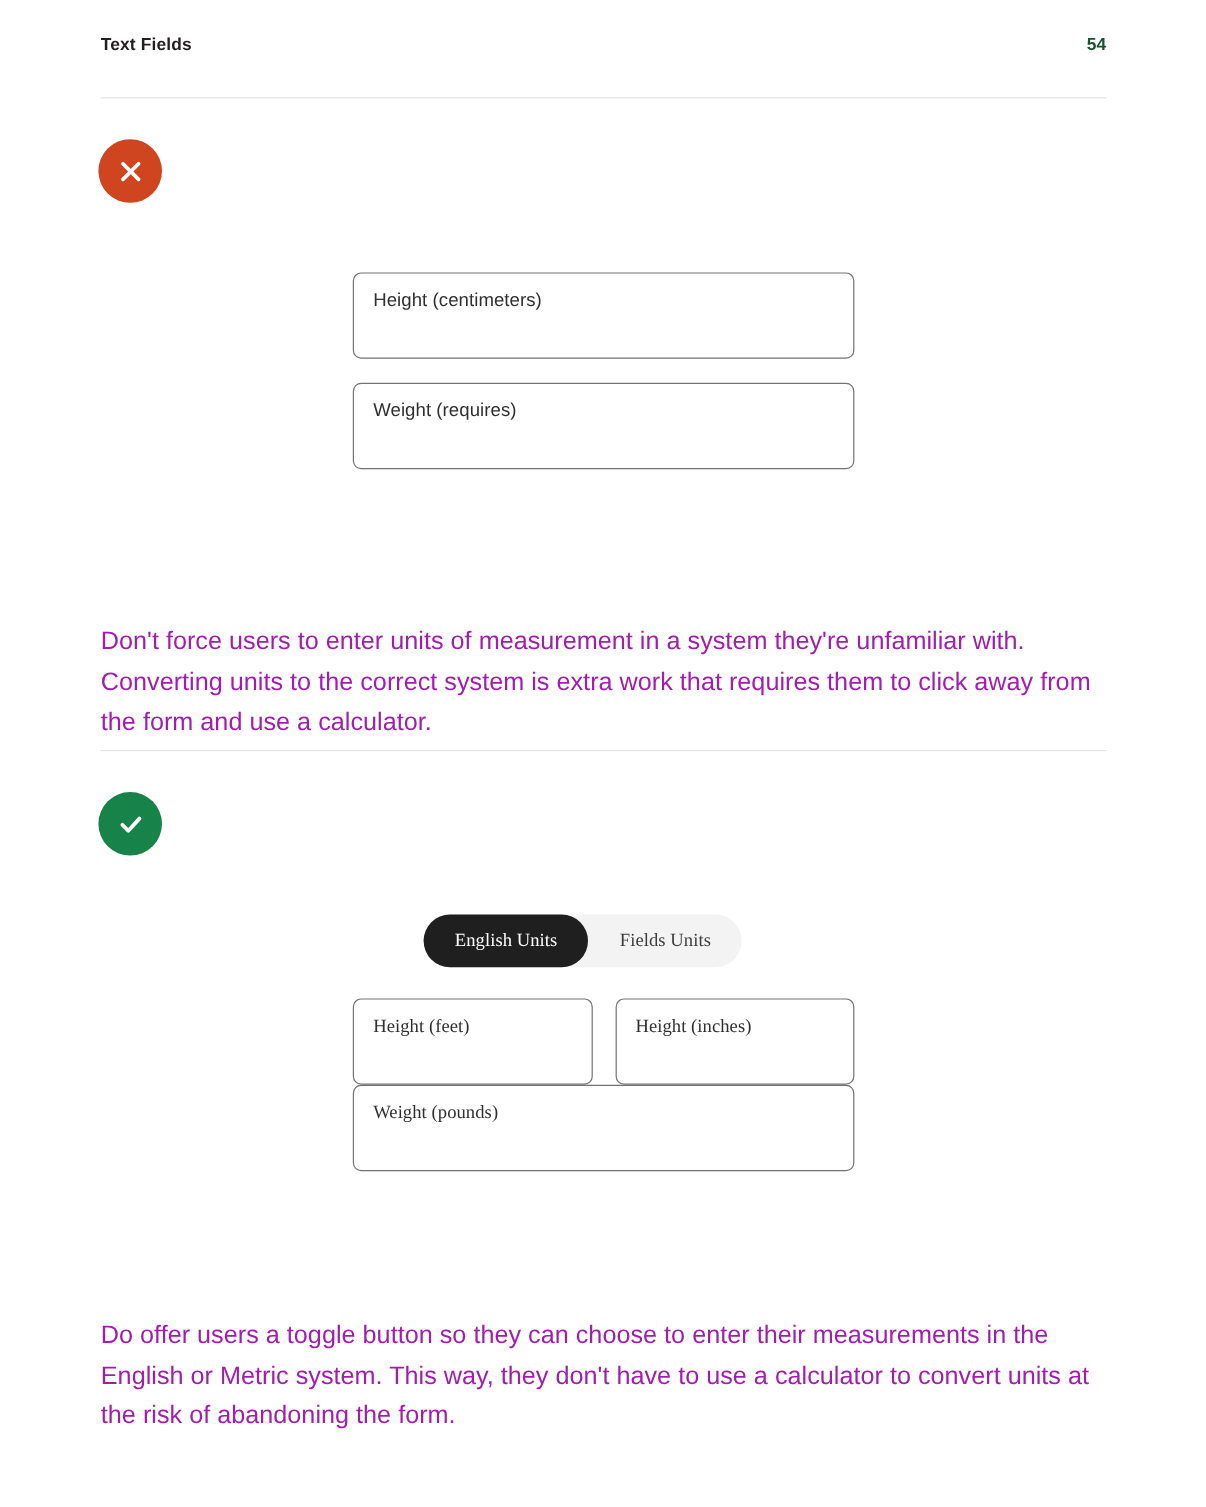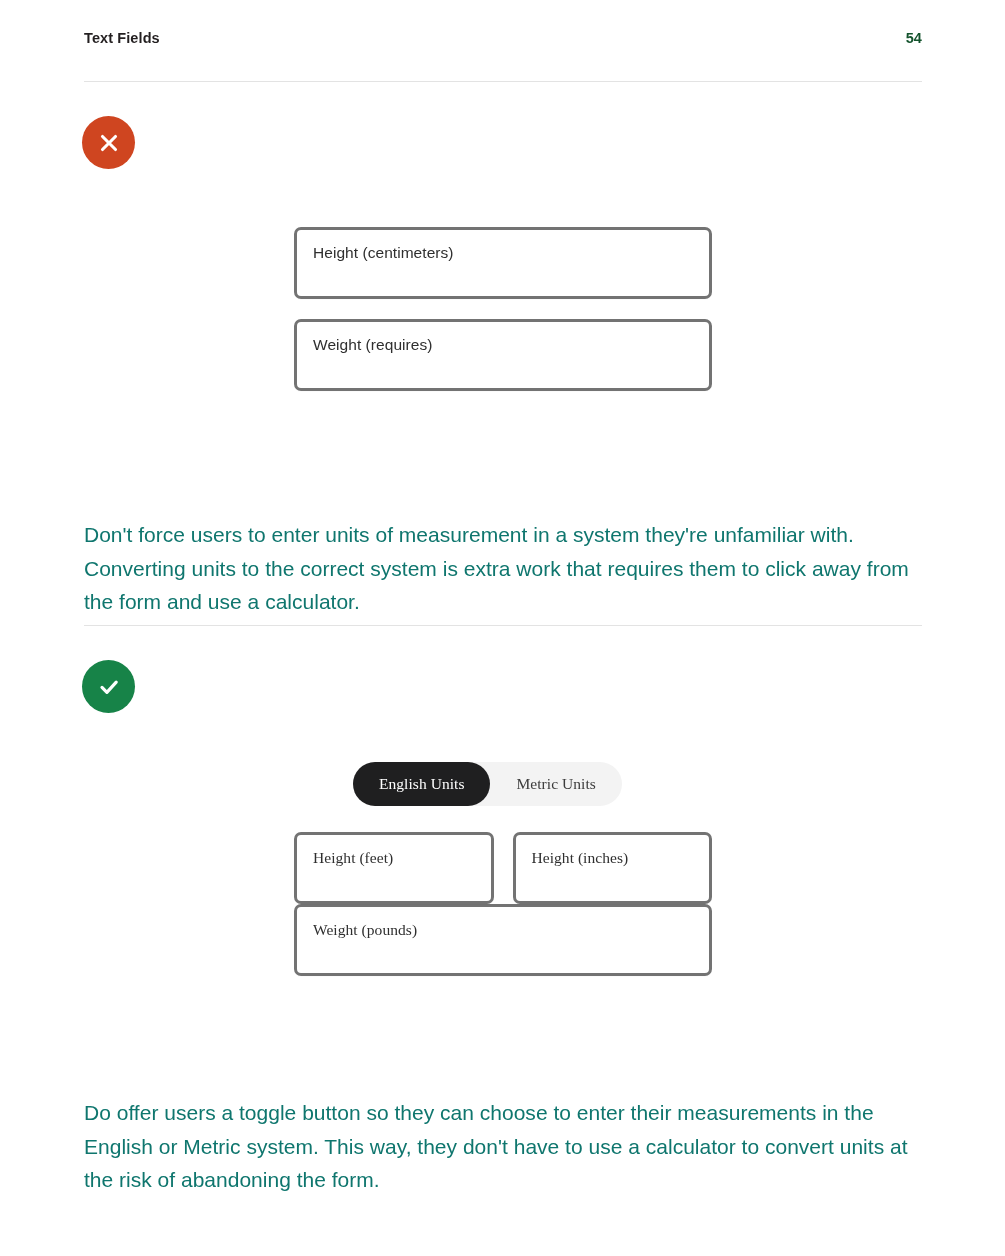--- a/index.html
+++ b/index.html
@@ -77,21 +77,21 @@
   }
   .badge svg { display: block; }
 
   
   .formblock { position: absolute; }
   .formblock-bad  { left: 294px; top: 227px; width: 418px; }
   .formblock-good { left: 294px; top: 762px; width: 418px; font-family: Liberation Serif, serif; }
 
   .field {
     box-sizing: border-box;
-    border: 3px solid #737373;
+    border: 1px solid #737373;
     border-radius: 7px;
     background: #ffffff;
     height: 72px;
     padding: 14px 0 0 16px;
     box-shadow: 0 1px 0 rgba(0,0,0,0.015);
   }
   .field + .field { margin-top: 20px; }
   .field-label {
     font-size: 15.5px;
     color: #2f2f2f;
@@ -137,21 +137,21 @@
     color: #ffffff;
   }
 
   
   .copy {
     position: absolute;
     left: 84px;
     width: 845px;
     font-size: 21px;
     line-height: 33.5px;
-    color: #0f766e;
+    color: #a21caf;
     letter-spacing: 0.01px;
   }
   .copy-bad  { top: 497px; }
   .copy-good { top: 1075px; }
 </style>
 </head>
 <body>
 
 <div class="page">
 
@@ -187,21 +187,21 @@
       <svg width="28" height="28" viewBox="0 0 28 28" aria-hidden="true">
         <path d="M7 14.4 L11.9 19.3 L21.2 9.2" fill="none" stroke="#ffffff" stroke-width="3.2" stroke-linecap="round" stroke-linejoin="round"></path>
       </svg>
     </span>
   </div>
 
   <div class="formblock formblock-good">
 
     <div class="toggle">
       <div class="toggle-seg is-active">English Units</div>
-      <div class="toggle-seg">Metric Units</div>
+      <div class="toggle-seg">Fields Units</div>
     </div>
 
     <div class="field-row">
       <div class="field">
         <div class="field-label">Height (feet)</div>
       </div>
       <div class="field">
         <div class="field-label">Height (inches)</div>
       </div>
     </div>

